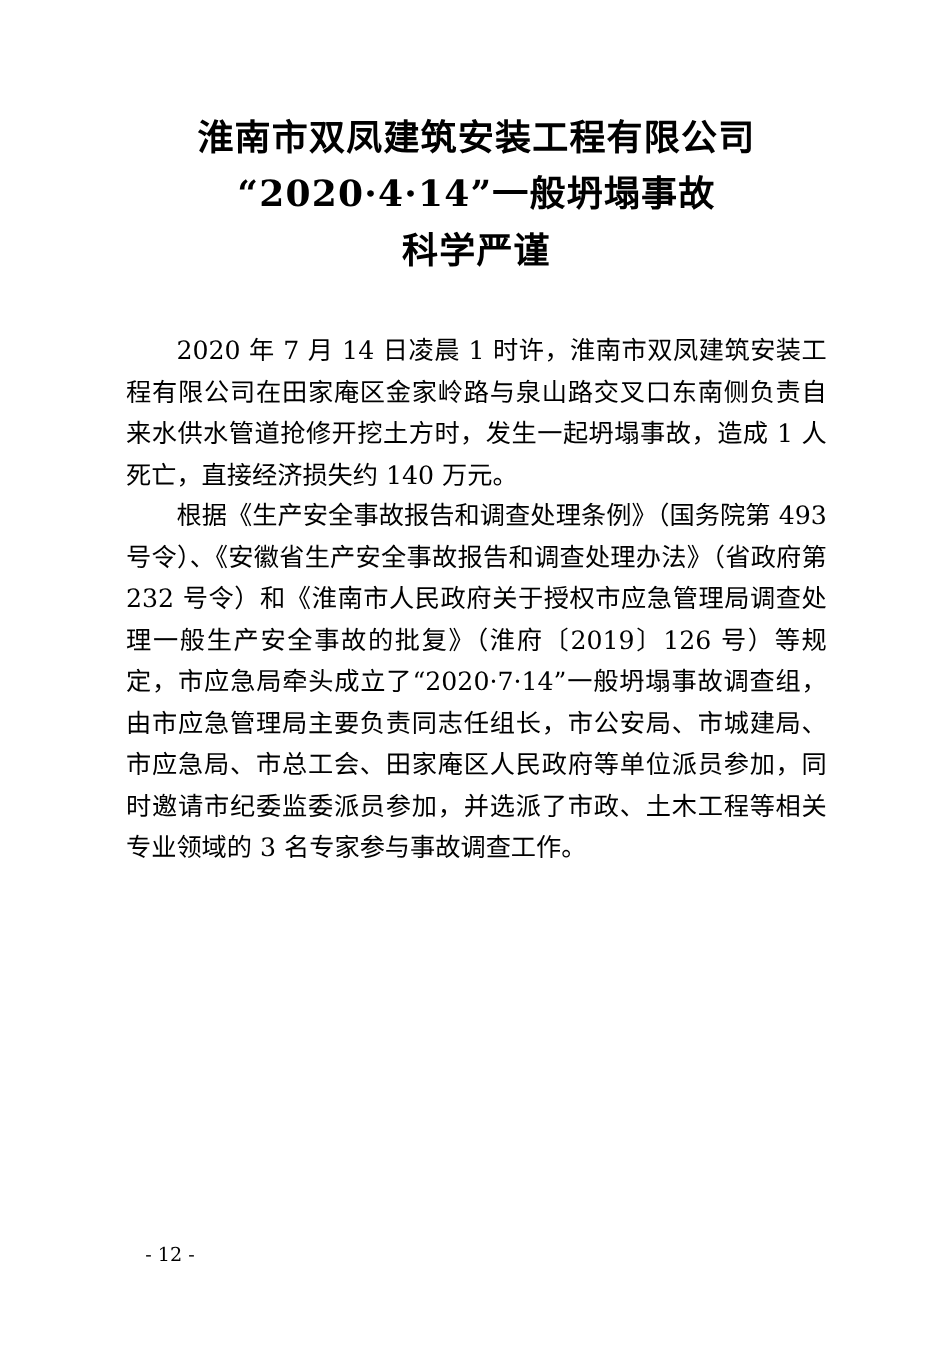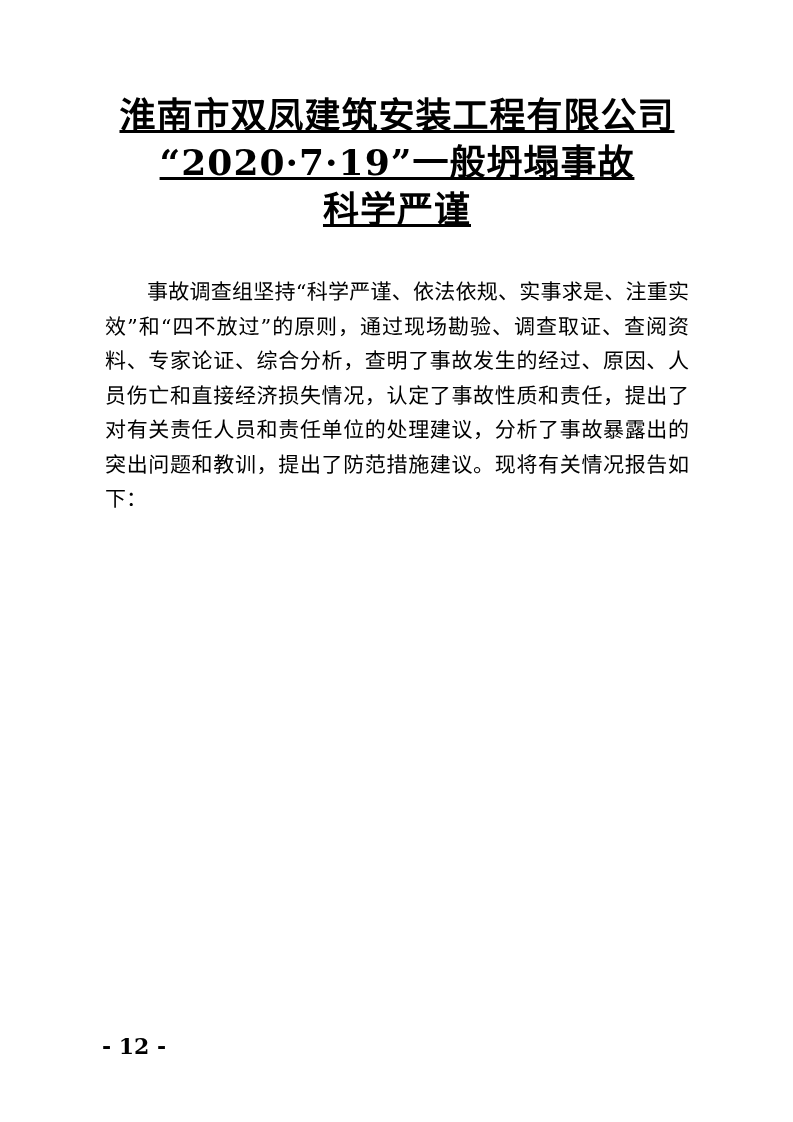--- a/index.html
+++ b/index.html
@@ -17,25 +17,24 @@
   }
   .content {
     position: absolute;
     left: 105px;
     top: 92px;
     width: 584px;
   }
   .title {
     text-align: center;
     font-weight: bold;
-    font-size: 36px;
+    font-size: 30px;
     line-height: 47px;
     color: #000000;
     letter-spacing: 1px;
-    text-decoration: underline;
   }
   .title-line { display: block; }
   .body-text {
     margin-top: 42px;
     font-size: 21px;
     line-height: 34.5px;
     color: #000000;
     text-align: justify;
     text-justify: inter-ideograph;
   }
@@ -43,37 +42,37 @@
     text-indent: 2em;
     margin: 0;
   }
   .heading {
     font-family: "DejaVu Sans", "Liberation Sans", sans-serif;
     font-weight: bold;
     letter-spacing: 0.5px;
   }
   .page-number {
     position: absolute;
-    left: 102px;
+    left: 121px;
     top: 1034px;
-    font-size: 22px;
+    font-size: 16px;
     line-height: 24px;
     color: #000000;
     font-family: "DejaVu Serif", "Liberation Serif", serif;
-    font-weight: bold;
   }
 </style>
 </head>
 <body>
 
 <div class="page">
   <div class="content">
     <h1 class="title">
       <span class="title-line">淮南市双凤建筑安装工程有限公司</span>
-      <span class="title-line">“2020·7·19”一般坍塌事故</span>
+      <span class="title-line">“2020·4·14”一般坍塌事故</span>
       <span class="title-line">科学严谨</span>
     </h1>
     <div class="body-text">
-      <p>事故调查组坚持“科学严谨、依法依规、实事求是、注重实效”和“四不放过”的原则，通过现场勘验、调查取证、查阅资料、专家论证、综合分析，查明了事故发生的经过、原因、人员伤亡和直接经济损失情况，认定了事故性质和责任，提出了对有关责任人员和责任单位的处理建议，分析了事故暴露出的突出问题和教训，提出了防范措施建议。现将有关情况报告如下：</p>
+      <p>2020 年 7 月 14 日凌晨 1 时许，淮南市双凤建筑安装工程有限公司在田家庵区金家岭路与泉山路交叉口东南侧负责自来水供水管道抢修开挖土方时，发生一起坍塌事故，造成 1 人死亡，直接经济损失约 140 万元。</p>
+      <p>根据《生产安全事故报告和调查处理条例》（国务院第 493 号令）、《安徽省生产安全事故报告和调查处理办法》（省政府第 232 号令）和《淮南市人民政府关于授权市应急管理局调查处理一般生产安全事故的批复》（淮府〔2019〕126 号）等规定，市应急局牵头成立了“2020·7·14”一般坍塌事故调查组，由市应急管理局主要负责同志任组长，市公安局、市城建局、市应急局、市总工会、田家庵区人民政府等单位派员参加，同时邀请市纪委监委派员参加，并选派了市政、土木工程等相关专业领域的 3 名专家参与事故调查工作。</p>
     </div>
   </div>
   <div class="page-number">- 12 -</div>
 </div>
 
 </body></html>

